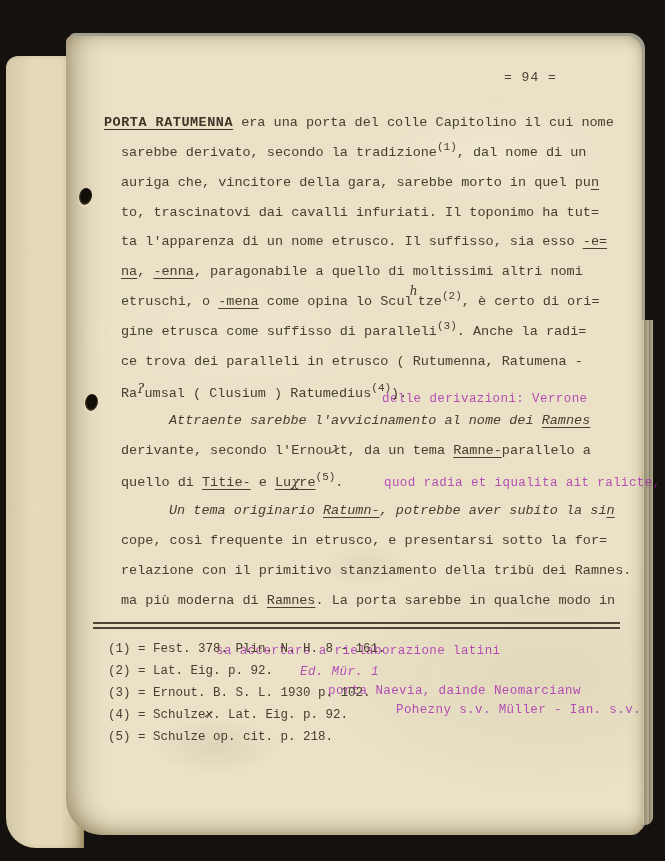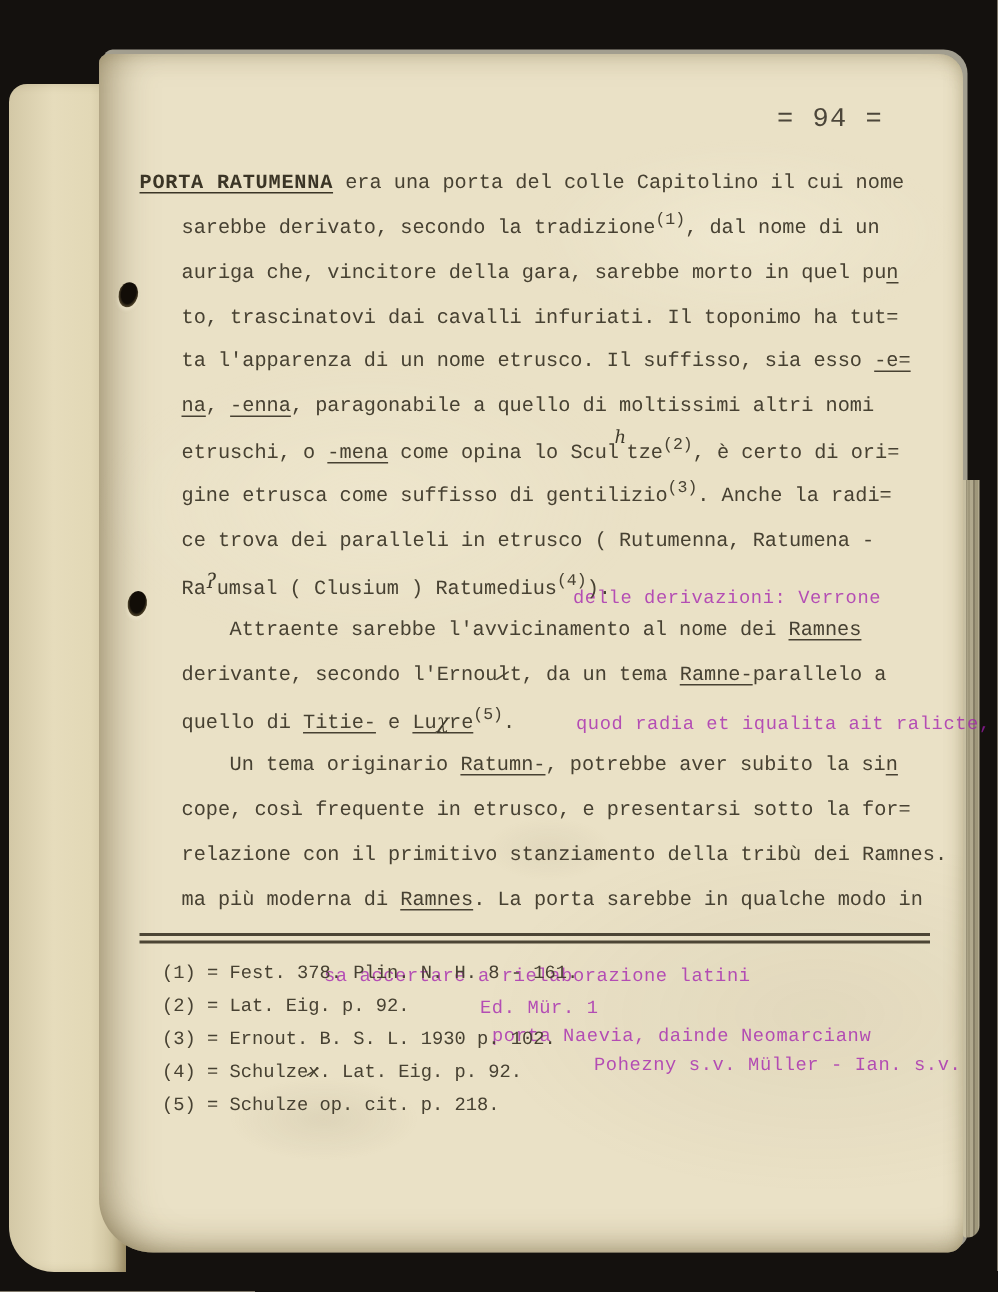--- a/index.html
+++ b/index.html
@@ -52,46 +52,46 @@
   .hole{
     position:absolute;width:13px;height:17px;border-radius:50%;
     background:radial-gradient(ellipse at 50% 42%, #120d07 0 52%, #4a3f28 68%, rgba(74,63,40,0) 76%);
     box-shadow:0 2px 2px rgba(245,238,214,.5);
   }
   .hole-1{left:79px;top:188px;transform:rotate(14deg);}
   .hole-2{left:85px;top:394px;transform:rotate(10deg);}
 
   
   .page-number{
-    position:absolute;left:452px;top:34px;
-    font-size:18px;letter-spacing:1px;color:#4c463a;white-space:pre;
+    position:absolute;left:438px;top:34px;
+    font-size:13px;letter-spacing:1px;color:#4c463a;white-space:pre;
   }
 
   
   .bleed-layer{position:absolute;inset:0;z-index:1;}
   .bleed-layer .bleed{
     position:absolute;font-size:12.5px;color:#a21caf;opacity:.75;
     filter:blur(.45px);white-space:pre;letter-spacing:.4px;
   }
   .bleed.b1{left:316px;top:356px;}
   .bleed.b2{left:318px;top:440px;}
   .bleed.b3{left:150px;top:608px;}
-  .bleed.b4{left:254px;top:629px;}
+  .bleed.b4{left:234px;top:629px;font-style:italic;}
   .bleed.b5{left:262px;top:648px;}
   .bleed.b6{left:330px;top:667px;}
 
   
   .body-text{
     position:absolute;left:27px;top:79px;width:540px;z-index:2;
     font-size:13.5px;color:#474132;
   }
   .line{height:29.85px;white-space:pre;}
-  .line.first{margin-left:0;}
+  .line.first{margin-left:11px;}
   .line.cont{margin-left:28px;}
-  .line.indent{margin-left:60px;}
+  .line.indent{margin-left:76px;font-style:italic;}
 
   
   .sg-n{}
   .sg-u{text-decoration:underline;text-underline-offset:3px;}
   .sg-title{font-weight:bold;color:#3b3526;text-decoration:underline;text-underline-offset:3px;letter-spacing:.5px;}
   .sg-sup{font-size:11px;position:relative;top:-6px;}
   .sg-hand{font-family:"DejaVu Serif",serif;font-style:italic;position:relative;top:-4px;color:#3e392b;}
   .sg-u-hand{font-family:"DejaVu Serif",serif;font-style:italic;text-decoration:underline;text-underline-offset:3px;color:#3e392b;}
   .sg-hand-above{
     display:inline-block;width:5px;font-size:12px;position:relative;top:-10px;left:-3px;
@@ -136,21 +136,21 @@
     <div class="page-number">= 94 =</div>
 
     <div class="body-text" id="body-lines">
         <div class="line first"><span class="sg-title">PORTA RATUMENNA</span><span class="sg-n"> era una porta del colle Capitolino il cui nome</span></div>
         <div class="line cont"><span class="sg-n">sarebbe derivato, secondo la tradizione</span><span class="sg-sup">(1)</span><span class="sg-n">, dal nome di un</span></div>
         <div class="line cont"><span class="sg-n">auriga che, vincitore della gara, sarebbe morto in quel pu</span><span class="sg-u">n</span></div>
         <div class="line cont"><span class="sg-n">to, trascinatovi dai cavalli infuriati. Il toponimo ha tut=</span></div>
         <div class="line cont"><span class="sg-n">ta l'apparenza di un nome etrusco. Il suffisso, sia esso </span><span class="sg-u">-e=</span></div>
         <div class="line cont"><span class="sg-u">na</span><span class="sg-n">, </span><span class="sg-u">-enna</span><span class="sg-n">, paragonabile a quello di moltissimi altri nomi</span></div>
         <div class="line cont"><span class="sg-n">etruschi, o </span><span class="sg-u">-mena</span><span class="sg-n"> come opina lo Scul</span><span class="sg-hand-above">h</span><span class="sg-n">tze</span><span class="sg-sup">(2)</span><span class="sg-n">, è certo di ori=</span></div>
-        <div class="line cont"><span class="sg-n">gine etrusca come suffisso di gentilizio</span><span class="sg-sup">(3)</span><span class="sg-n">. Anche la radi=</span></div>
+        <div class="line cont"><span class="sg-n">gine etrusca come suffisso di paralleli</span><span class="sg-sup">(3)</span><span class="sg-n">. Anche la radi=</span></div>
         <div class="line cont"><span class="sg-n">ce trova dei paralleli in etrusco ( Rutumenna, Ratumena -</span></div>
         <div class="line cont"><span class="sg-n">Ra</span><span class="sg-hand">ʔ</span><span class="sg-n">umsal ( Clusium ) Ratumedius</span><span class="sg-sup">(4)</span><span class="sg-n">).</span></div>
         <div class="line indent"><span class="sg-n">Attraente sarebbe l'avvicinamento al nome dei </span><span class="sg-u">Ramnes</span></div>
         <div class="line cont"><span class="sg-n">derivante, secondo l'Ernou</span><span class="sg-strike">l</span><span class="sg-n">t, da un tema </span><span class="sg-u">Ramne-</span><span class="sg-n">parallelo a</span></div>
         <div class="line cont"><span class="sg-n">quello di </span><span class="sg-u">Titie-</span><span class="sg-n"> e </span><span class="sg-u">Lu</span><span class="sg-u-hand">χ</span><span class="sg-u">re</span><span class="sg-sup">(5)</span><span class="sg-n">.</span></div>
         <div class="line indent"><span class="sg-n">Un tema originario </span><span class="sg-u">Ratumn-</span><span class="sg-n">, potrebbe aver subito la si</span><span class="sg-u">n</span></div>
         <div class="line cont"><span class="sg-n">cope, così frequente in etrusco, e presentarsi sotto la for=</span></div>
         <div class="line cont"><span class="sg-n">relazione con il primitivo stanziamento della tribù dei Ramnes.</span></div>
         <div class="line cont"><span class="sg-n">ma più moderna di </span><span class="sg-u">Ramnes</span><span class="sg-n">. La porta sarebbe in qualche modo in</span></div>
       </div>

